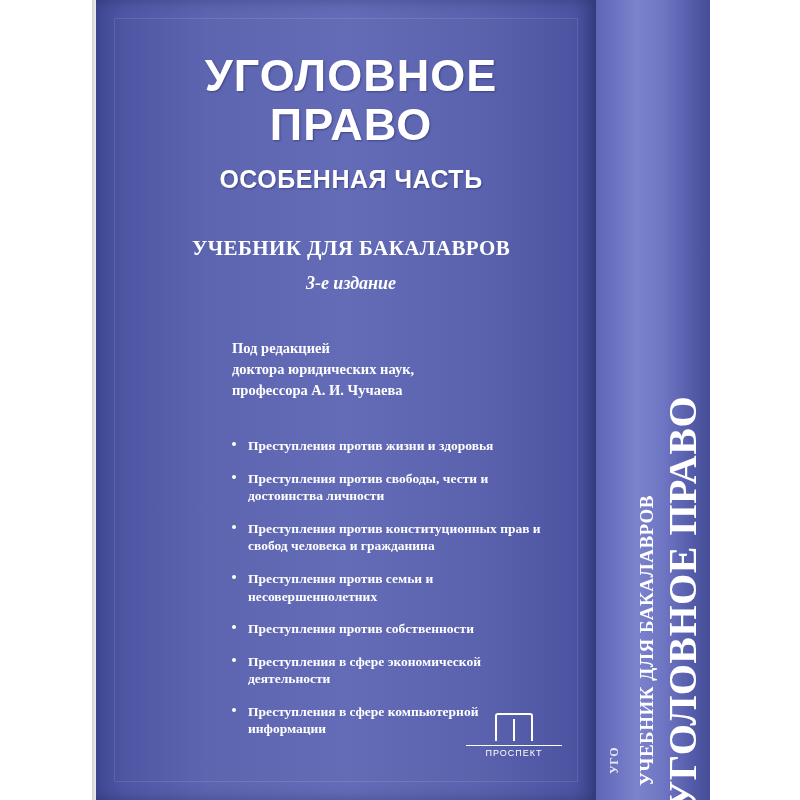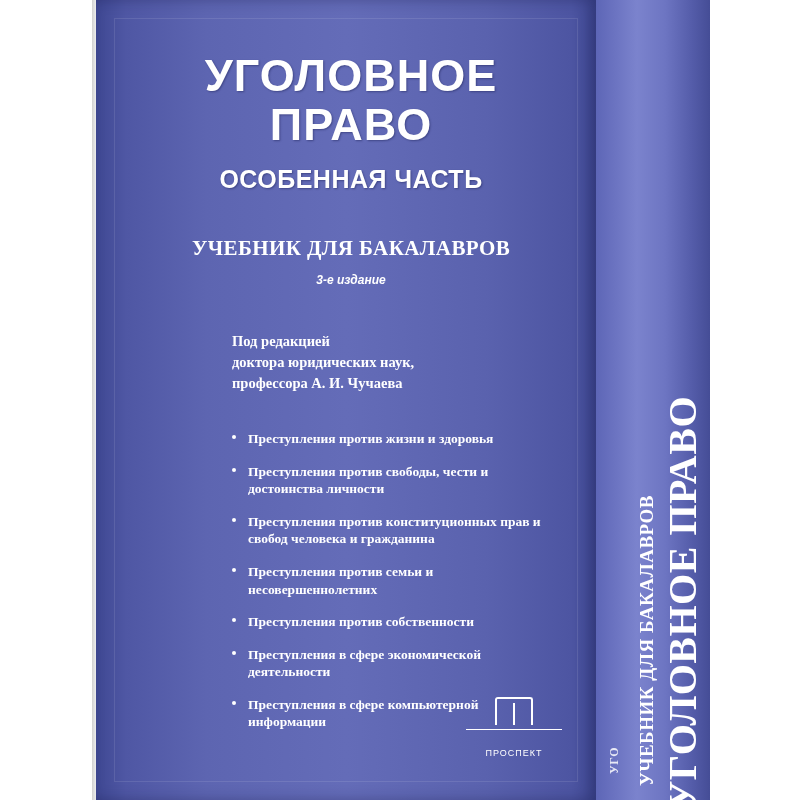--- a/index.html
+++ b/index.html
@@ -129,24 +129,24 @@
 
   #edu-line {
     font-family: "Liberation Serif", serif;
     font-weight: bold;
     font-size: 21px;
     text-transform: uppercase;
     letter-spacing: 0.4px;
     margin-top: 42px;
   }
   #edition-line {
-    font-family: Liberation Sans, sans-serif;
+    font-family: Liberation Serif, serif;
     font-weight: bold;
     font-style: italic;
-    font-size: 12px;
+    font-size: 18px;
     margin-top: 12px;
   }
 
   #editor-block {
     text-align: left;
     margin-top: 44px;
     margin-left: 92px;
     font-family: "Liberation Serif", serif;
     font-weight: bold;
     font-size: 14.5px;
@@ -211,21 +211,21 @@
     width: 2px;
     height: 22px;
     background: #ffffff;
   }
   #publisher-name {
     font-family: "Liberation Sans", sans-serif;
     font-size: 9px;
     letter-spacing: 1px;
     text-transform: uppercase;
     border-top: 1px solid #ffffff;
-    padding-top: 18px;
+    padding-top: 2px;
   }
 
   
   #page-edge {
     position: absolute;
     left: 92px;
     top: 0;
     width: 6px;
     height: 800px;
     background: linear-gradient(to right, rgba(0,0,0,0.18), rgba(0,0,0,0.02));

